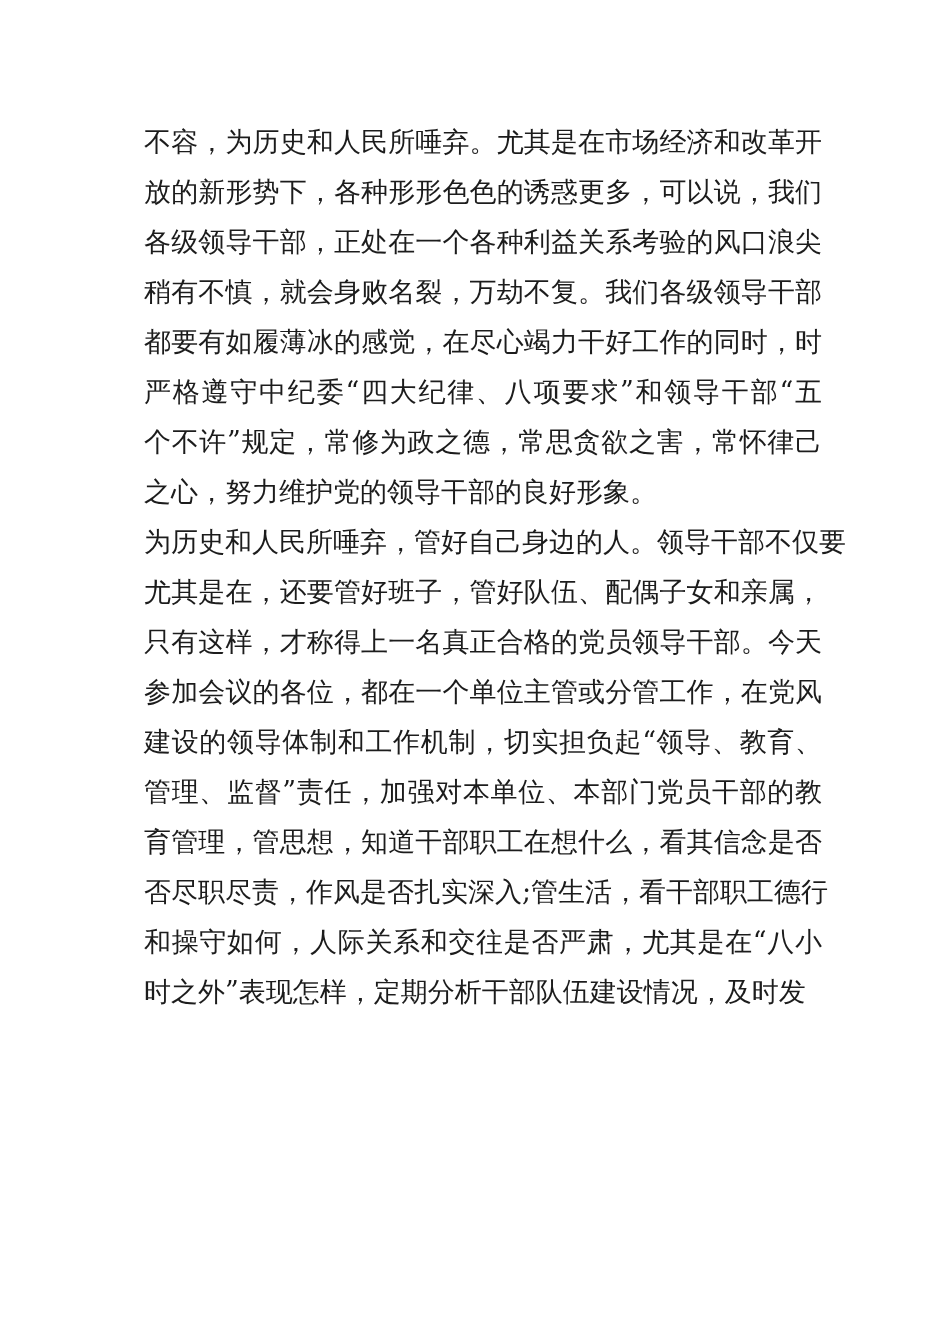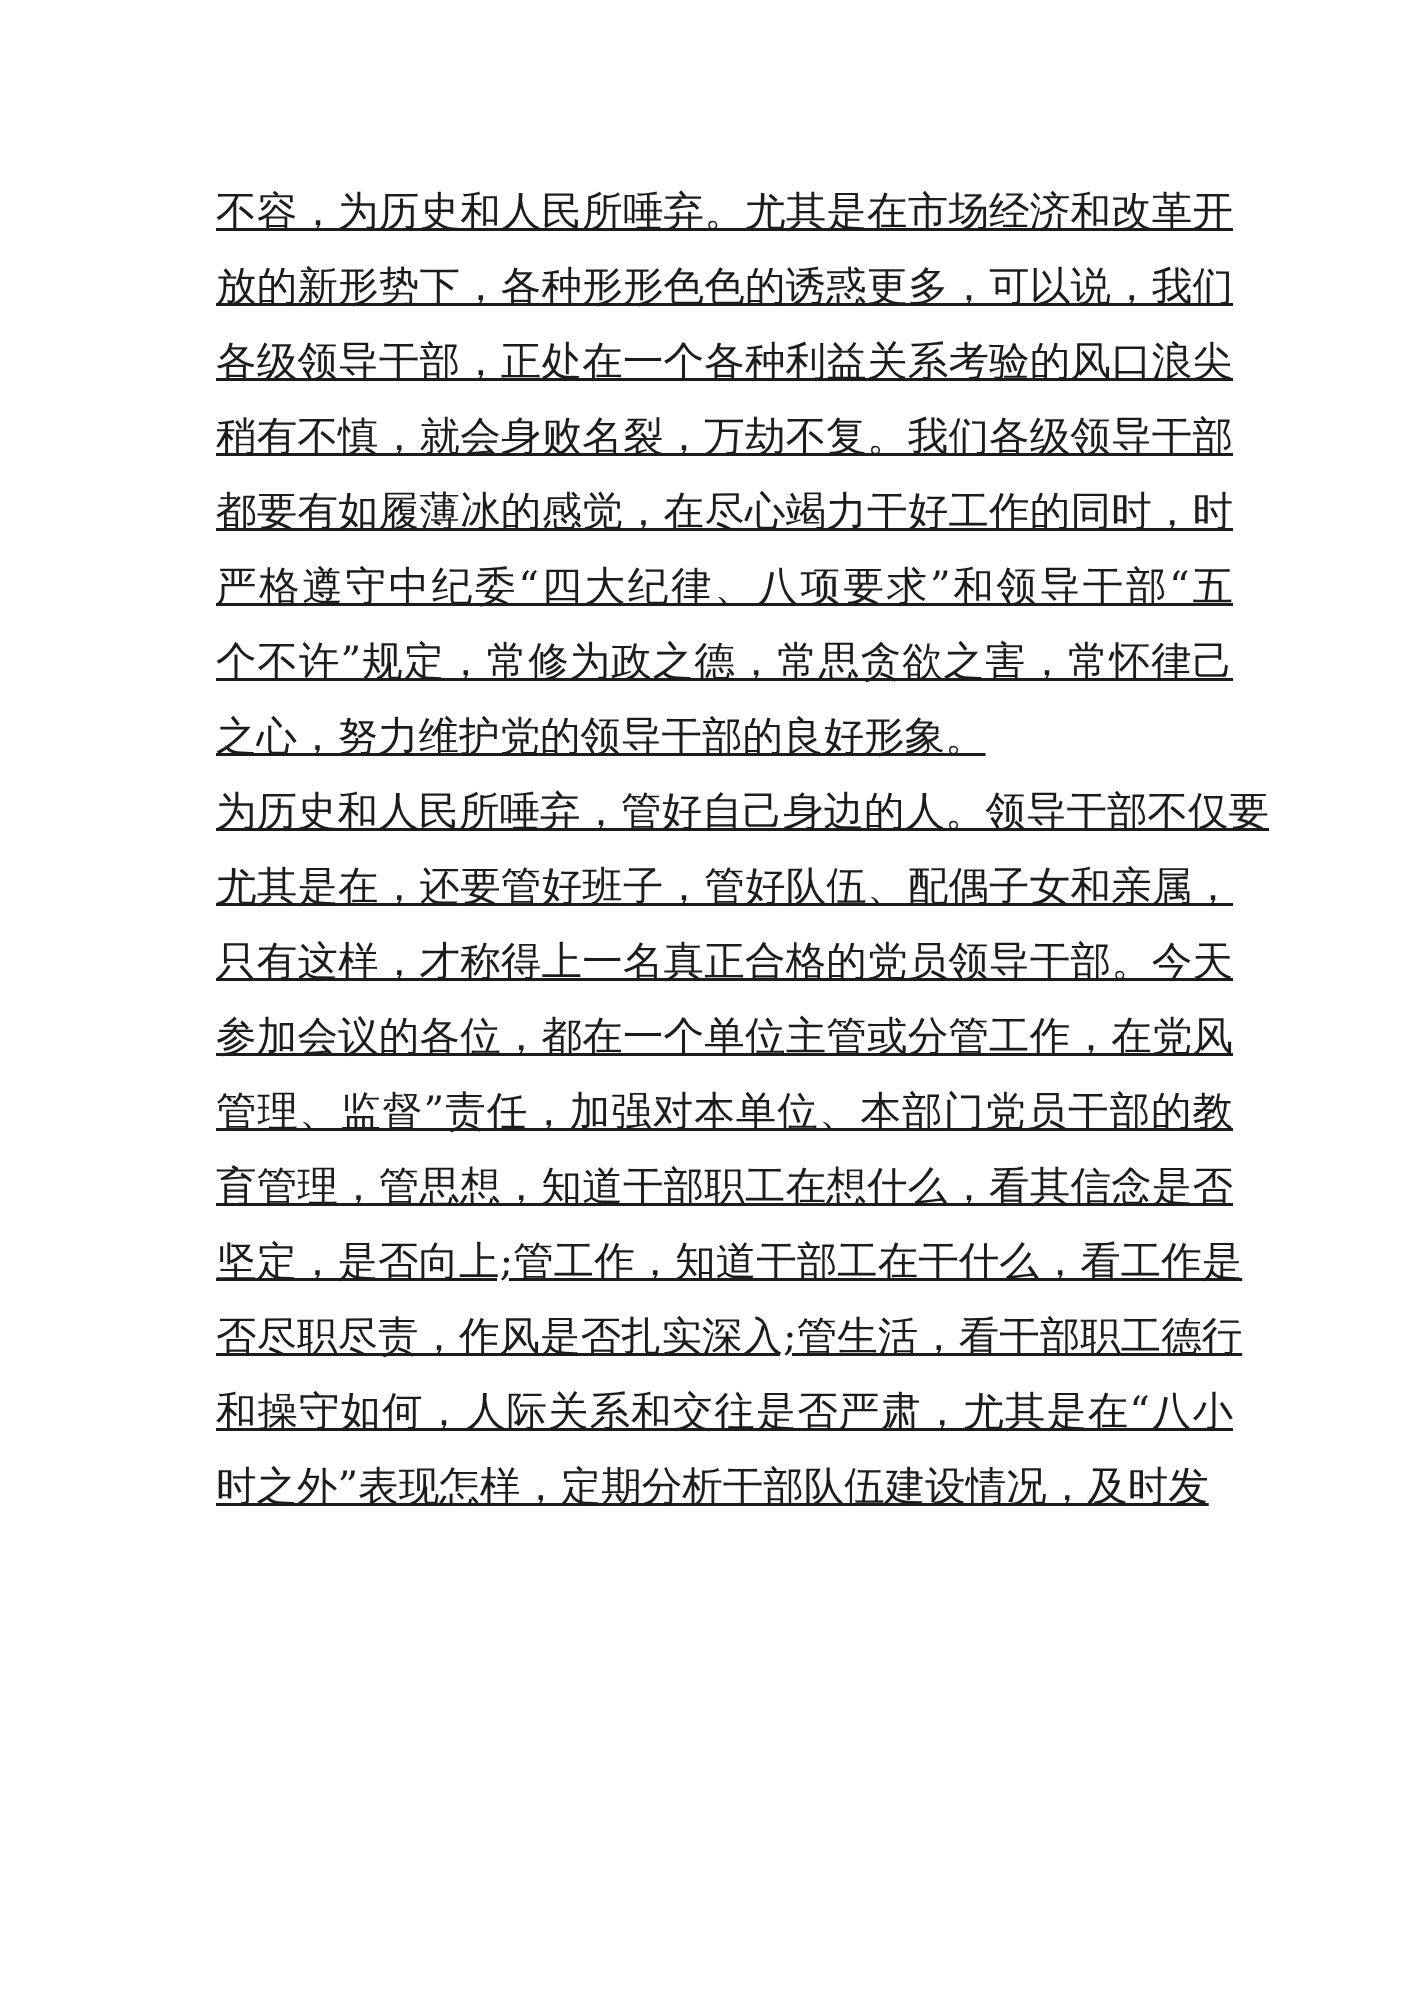--- a/index.html
+++ b/index.html
@@ -20,21 +20,20 @@
     left: 144px;
     top: 117px;
     width: 678px;
     color: #1c1c1c;
     font-size: 27px;
     font-weight: 400;
   }
   .paragraph {
     margin: 0;
     padding: 0;
-    text-decoration: underline;
   }
   .line {
     height: 50px;
     line-height: 50px;
     text-align: justify;
     text-align-last: justify;
     text-justify: inter-character;
     white-space: nowrap;
     overflow: visible;
   }
@@ -55,21 +54,21 @@
         <div class="line">都要有如履薄冰的感觉，在尽心竭力干好工作的同时，时</div>
         <div class="line">严格遵守中纪委“四大纪律、八项要求”和领导干部“五</div>
         <div class="line">个不许”规定，常修为政之德，常思贪欲之害，常怀律己</div>
         <div class="line para-end">之心，努力维护党的领导干部的良好形象。</div>
       </div>
       <div class="paragraph">
         <div class="line">为历史和人民所唾弃，管好自己身边的人。领导干部不仅要</div>
         <div class="line">尤其是在，还要管好班子，管好队伍、配偶子女和亲属，</div>
         <div class="line">只有这样，才称得上一名真正合格的党员领导干部。今天</div>
         <div class="line">参加会议的各位，都在一个单位主管或分管工作，在党风</div>
+        <div class="line">建设的领导体制和工作机制，切实担负起“领导、教育、</div>
         <div class="line">管理、监督”责任，加强对本单位、本部门党员干部的教</div>
         <div class="line">育管理，管思想，知道干部职工在想什么，看其信念是否</div>
-        <div class="line">坚定，是否向上;管工作，知道干部工在干什么，看工作是</div>
         <div class="line">否尽职尽责，作风是否扎实深入;管生活，看干部职工德行</div>
         <div class="line">和操守如何，人际关系和交往是否严肃，尤其是在“八小</div>
         <div class="line para-end">时之外”表现怎样，定期分析干部队伍建设情况，及时发</div>
       </div>
     </div>
 </div>
 
 </body></html>

